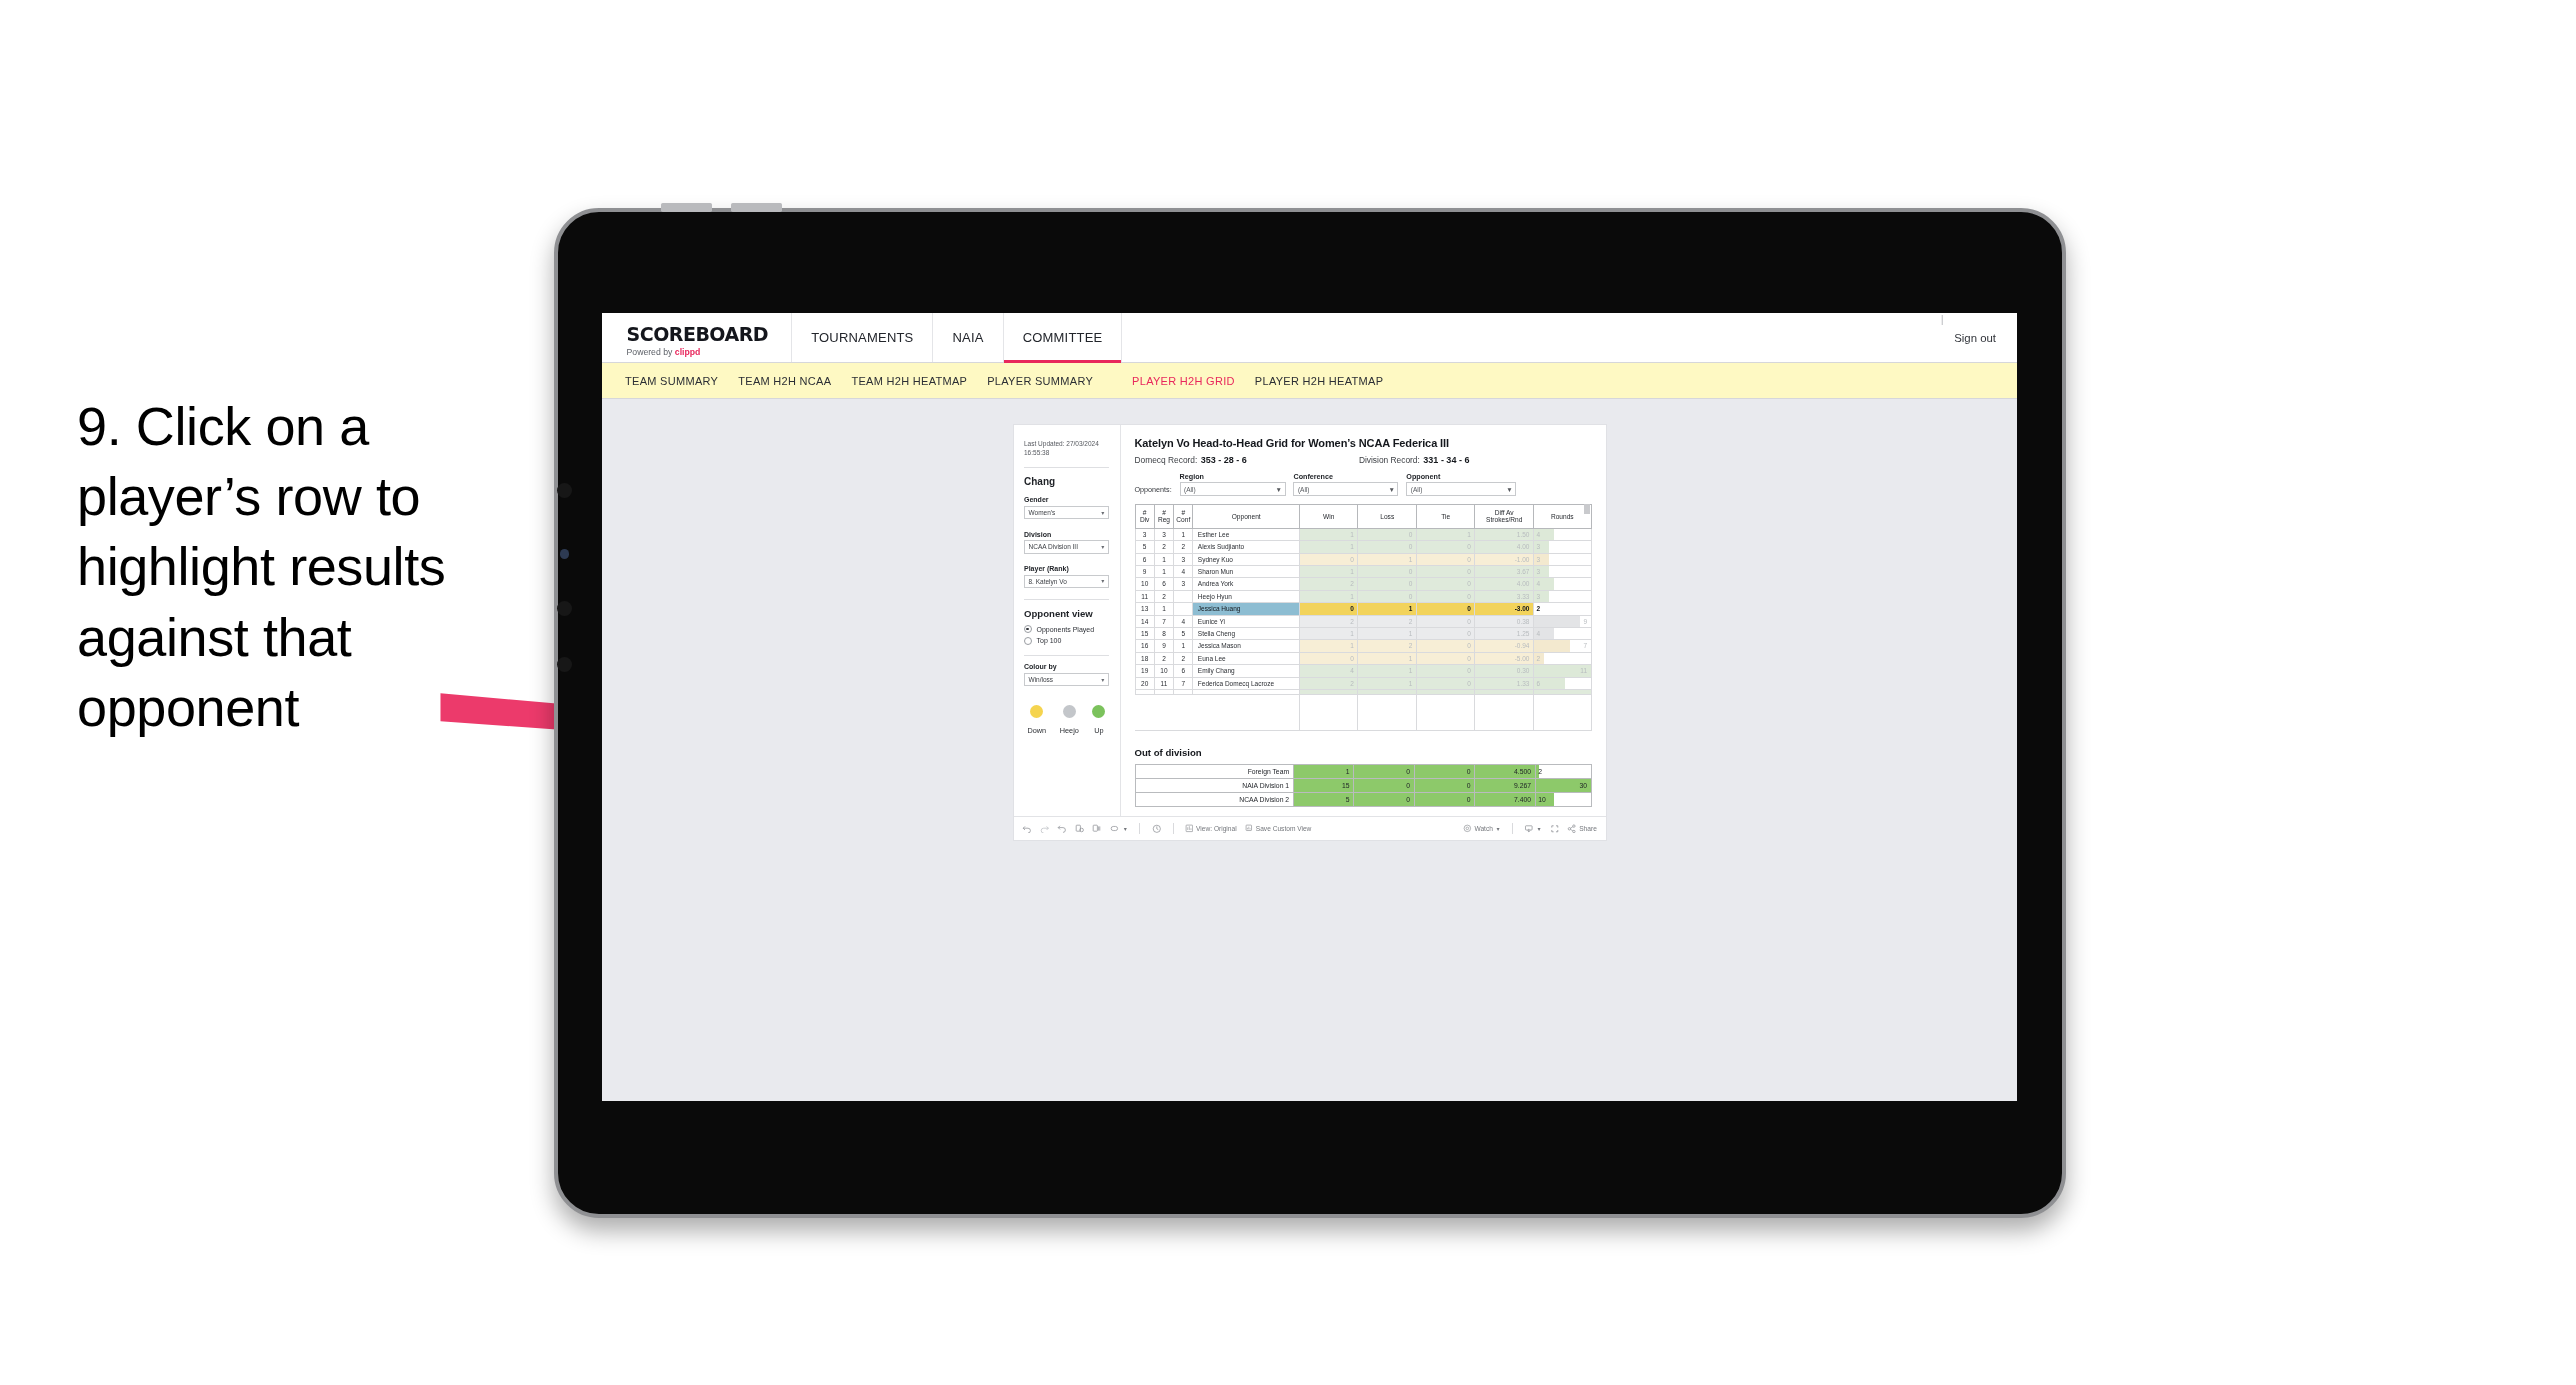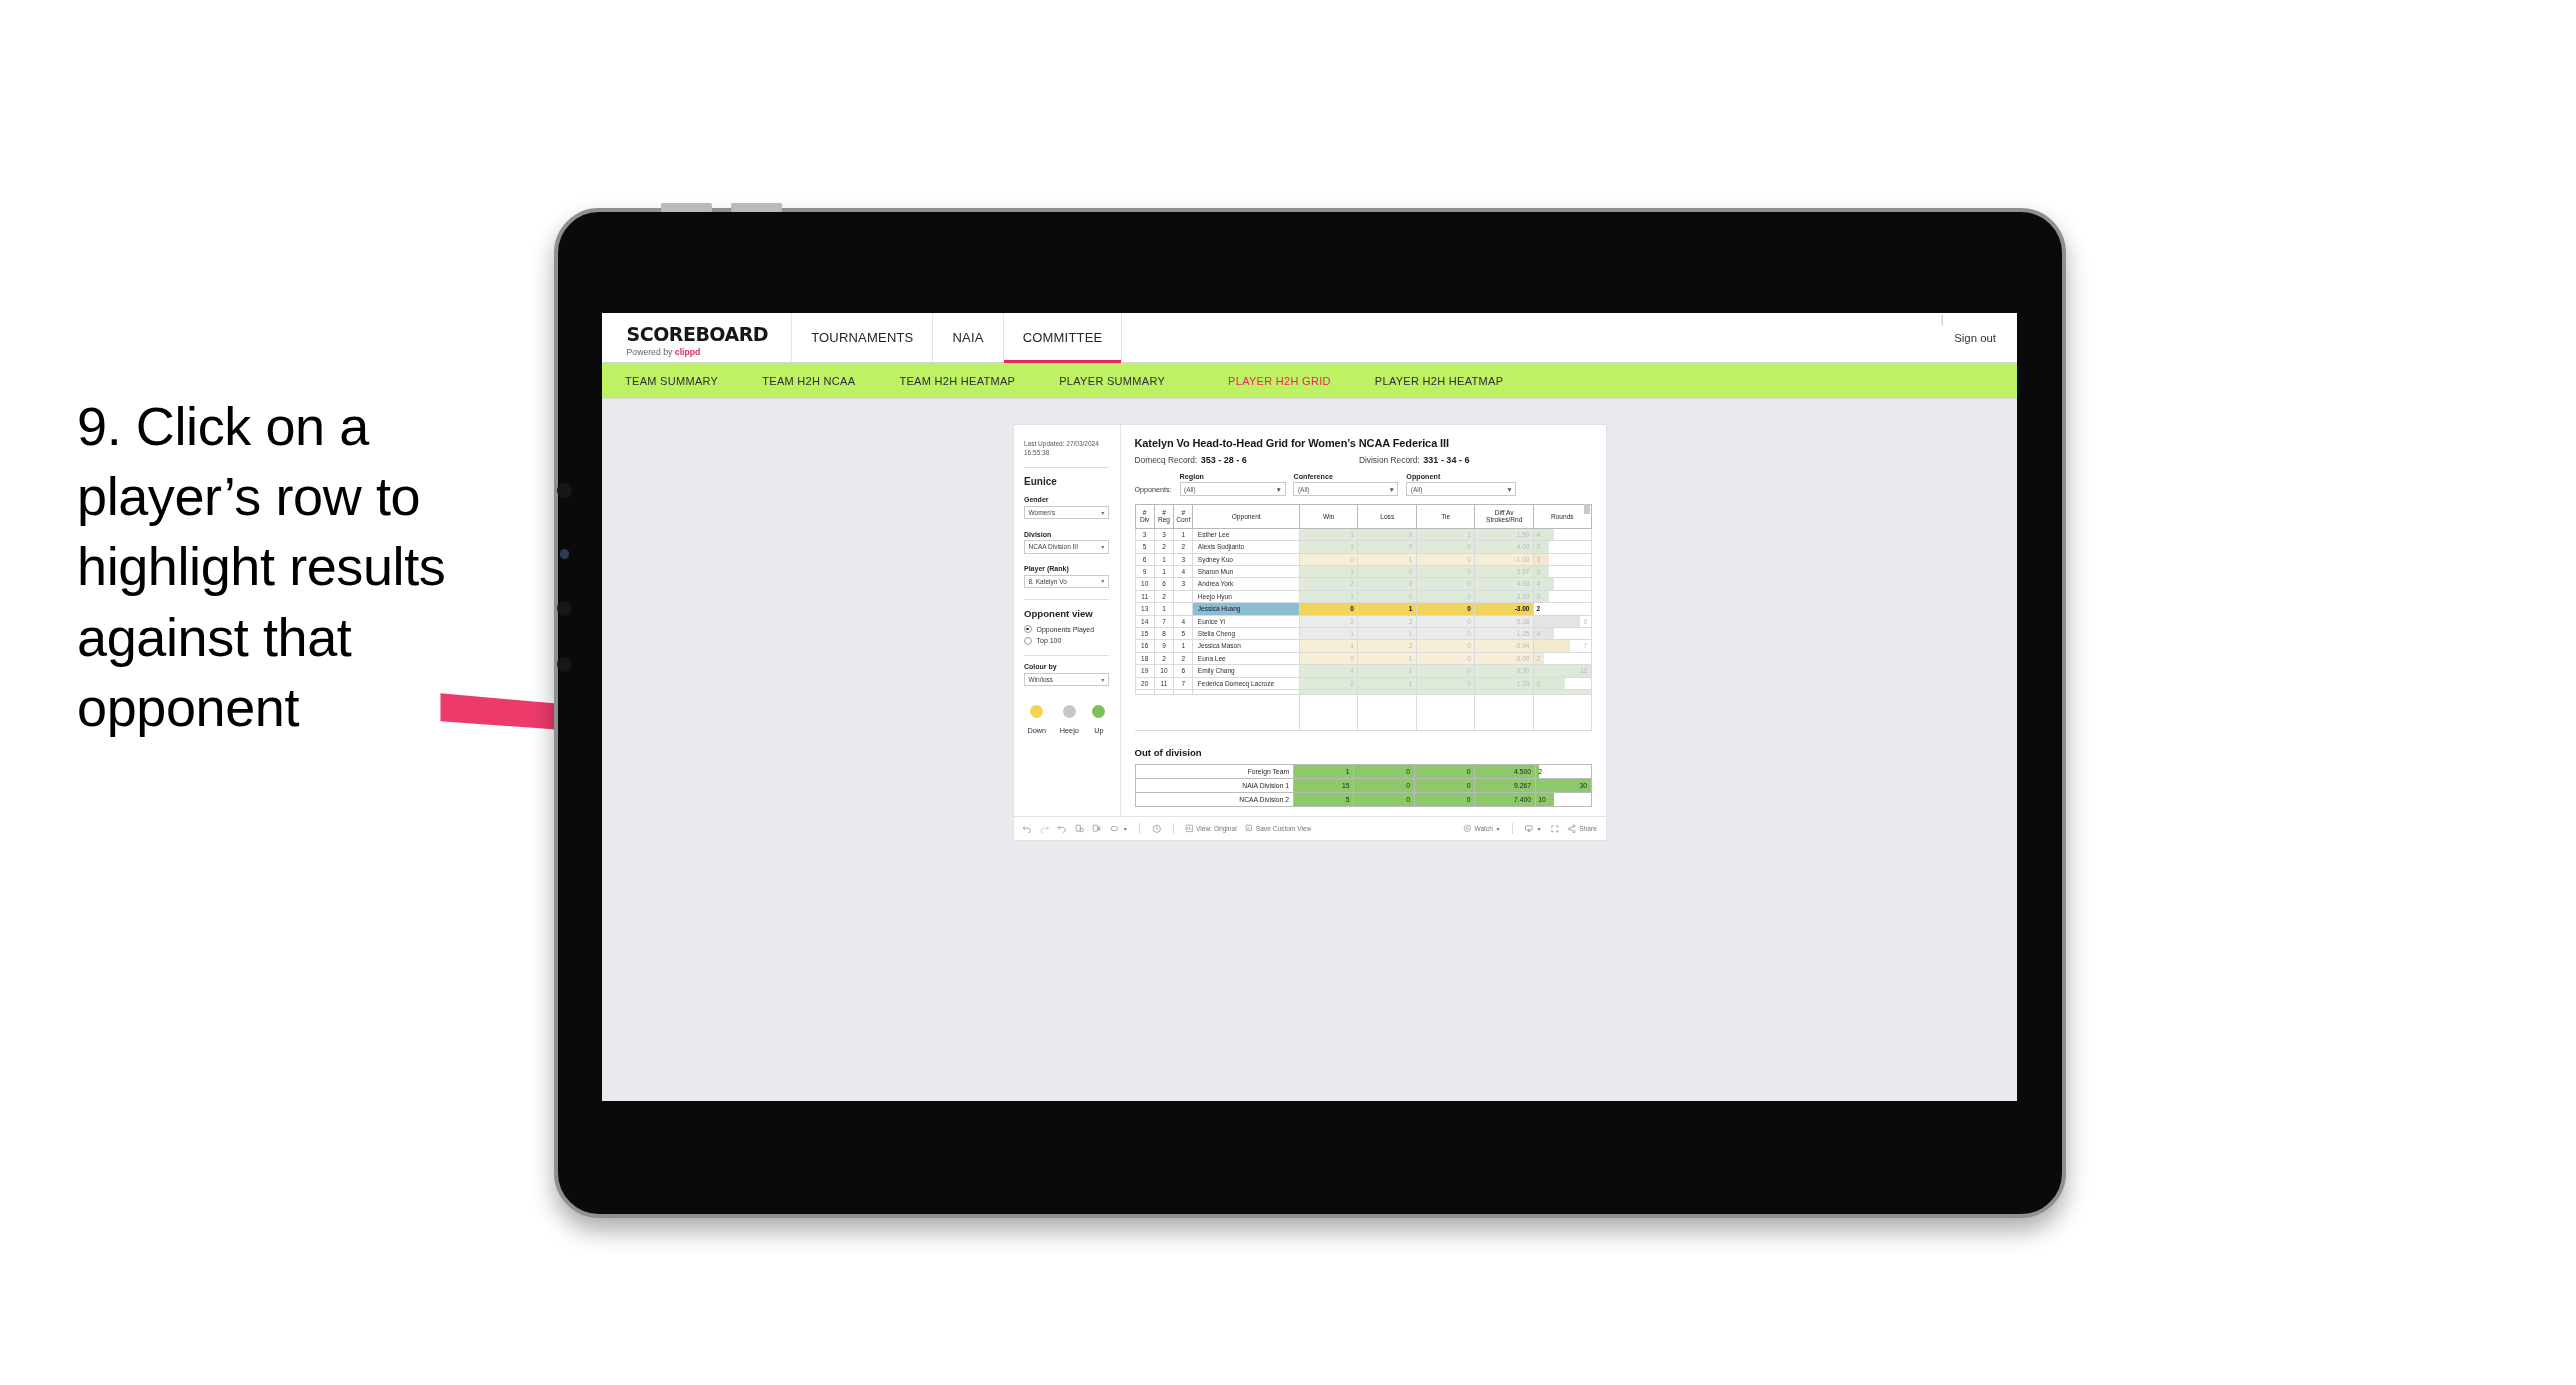--- a/index.html
+++ b/index.html
@@ -45,22 +45,22 @@
   .brand .bsub{font-size:8.7px;color:#5b5f66;margin-top:2.6px;}
   .brand .bsub b{color:#e8275c;font-weight:bold;}
   .navitem{display:flex;align-items:center;padding:0 19px;font-size:13px;color:#22252b;
            border-left:0.9px solid #e4e5e8;letter-spacing:0.2px;cursor:pointer;position:relative;}
   .navitem.active:after{content:"";position:absolute;left:0;right:0;bottom:-0.9px;height:2.6px;background:#e8275c;}
   .navspacer{flex:1;border-left:0.9px solid #e4e5e8;}
   .signout{display:flex;align-items:center;gap:10.5px;padding:0 21px 0 8.7px;font-size:11.4px;color:#31343a;}
   .signout .bar{color:#b9bbbf;}
 
   
-  .subnav{height:35px;background:#bef264;display:flex;align-items:center;padding:0 23px;
-          gap:44px;border-bottom:0.9px solid #d6d7da;}
+  .subnav{height:35px;background:#fef9c3;display:flex;align-items:center;padding:0 23px;
+          gap:20px;border-bottom:0.9px solid #d6d7da;}
   .subtab{font-size:11px;color:#2b2e34;letter-spacing:0.3px;cursor:pointer;}
   .subtab.active{color:#e8275c;margin-left:19px;}
 
   
   .stage{padding:24.5px 0 0 0;display:flex;justify-content:center;}
   .card{width:592px;background:#fff;border:0.9px solid #e0e1e5;display:flex;flex-direction:column;}
   .cardbody{display:flex;}
 
   
   .lpanel{width:85px;padding:14px 10.5px 7px 10.5px;border-right:0.9px solid #e3e4e7;}
@@ -171,21 +171,21 @@
       <div class="subtab">PLAYER H2H HEATMAP</div>
     </div>
 
     <div class="stage">
       <div class="card">
         <div class="cardbody">
 
           <div class="lpanel">
             <div class="updated">Last Updated: 27/03/2024 16:55:38</div>
             <div class="hr"></div>
-            <div class="ph">Eunice</div>
+            <div class="ph">Chang</div>
 
             <div class="flabel">Gender</div>
             <div class="fselect">
               <span>Women’s</span>
               <span class="cv">▼</span>
             </div>
 
             <div class="flabel">Division</div>
             <div class="fselect">
               <span>NCAA Division III</span>

